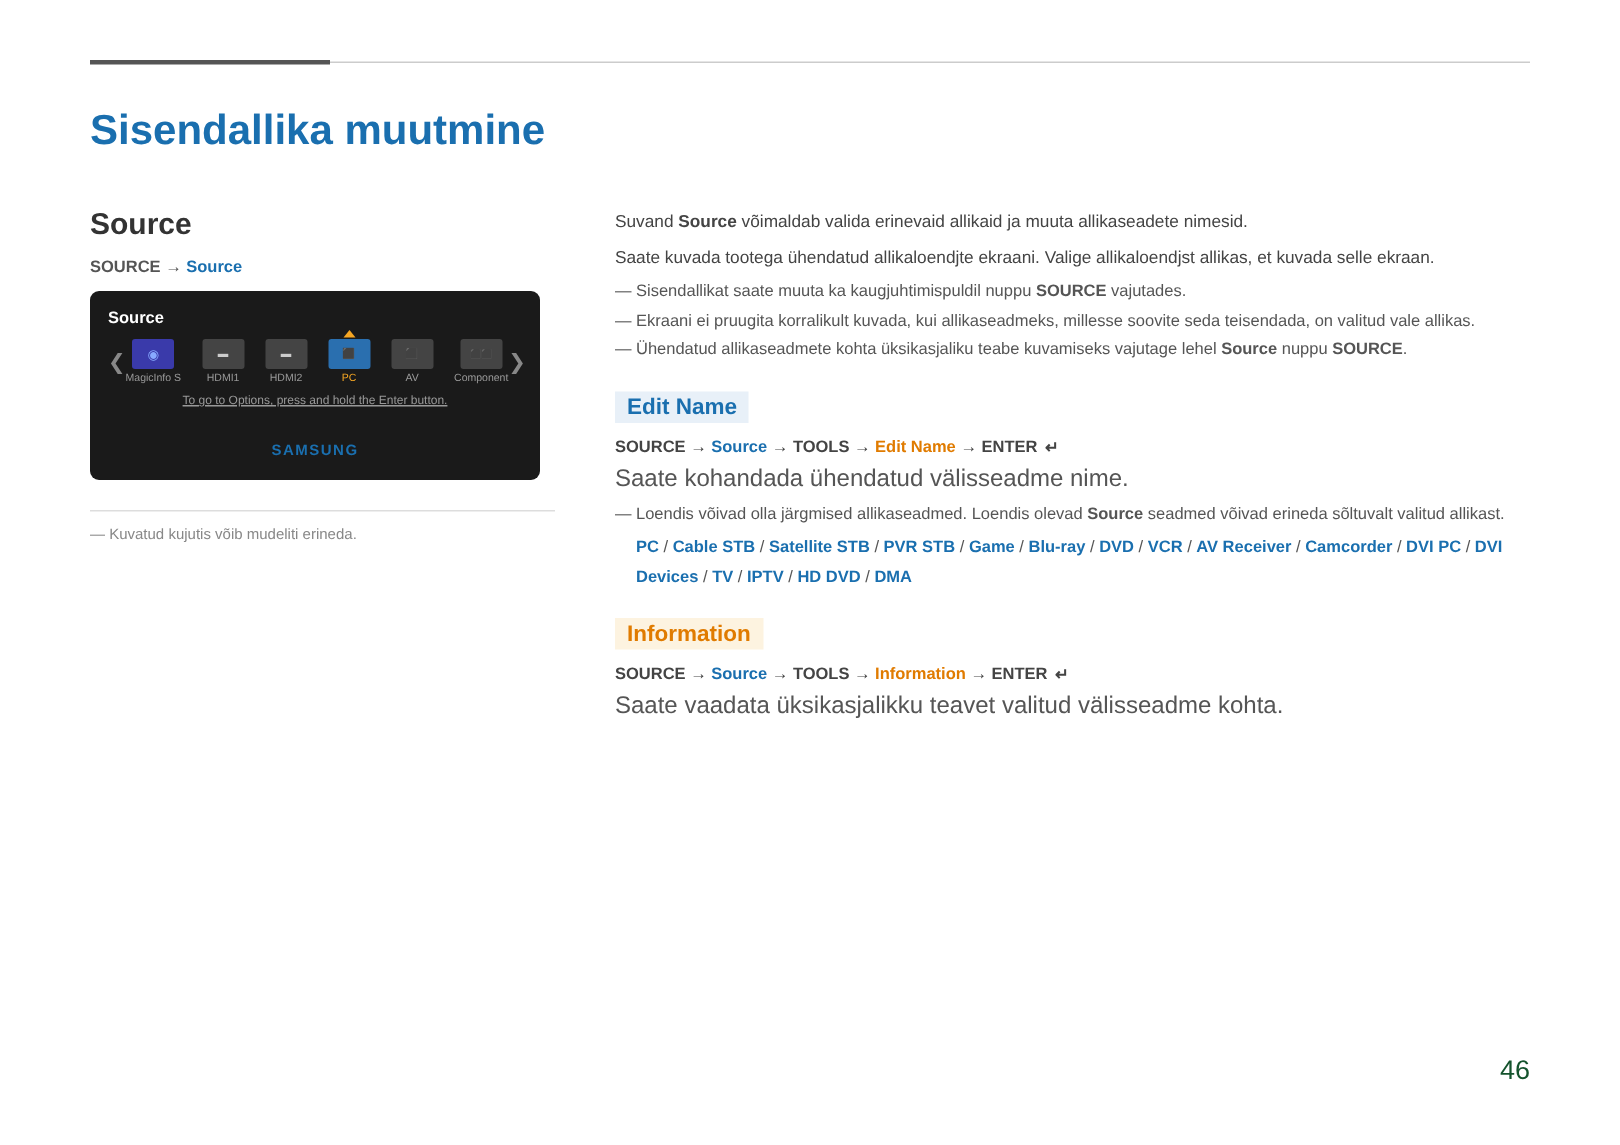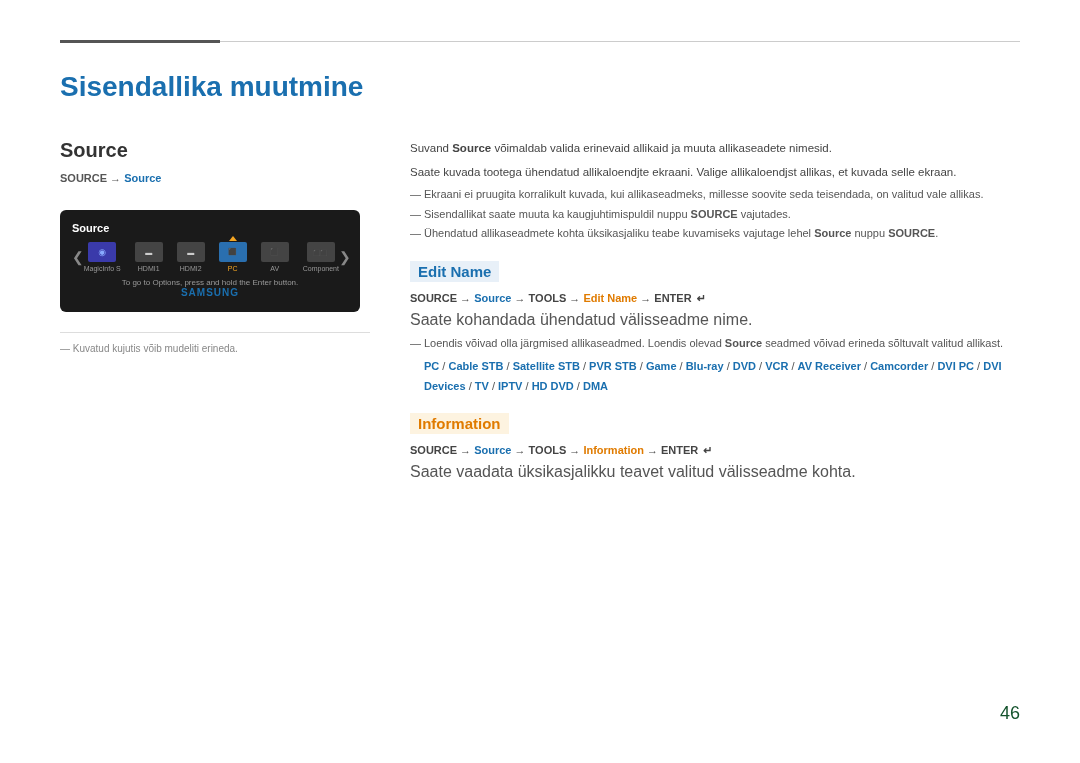--- a/index.html
+++ b/index.html
@@ -61,21 +61,21 @@
     .section-heading {
       font-size: 20px;
       font-weight: bold;
       color: #333;
       margin-bottom: 10px;
     }
 
     .source-nav {
       font-size: 11px;
       color: #555;
-      margin-bottom: 26px;
+      margin-bottom: 10px;
     }
     .source-nav .nav-highlight {
       color: #1a6faf;
       font-weight: bold;
     }
     .source-nav .nav-bold {
       font-weight: bold;
     }
 
     
@@ -160,21 +160,22 @@
       font-size: 7px;
       text-align: center;
       white-space: nowrap;
     }
 
     .tv-hint {
       color: #999;
       font-size: 8px;
       text-align: center;
       margin-top: 4px;
-      margin-bottom: 0;
+      margin-bottom: 24px;
+      text-decoration: underline;
     }
 
     .tv-samsung {
       text-align: center;
       font-size: 10px;
       color: #1a6faf;
       font-weight: bold;
       letter-spacing: 1px;
     }
 
@@ -388,24 +389,24 @@
     <div class="right-col">
 
       <p class="intro-text">
         Suvand <strong>Source</strong> võimaldab valida erinevaid allikaid ja muuta allikaseadete nimesid.
       </p>
       <p class="intro-text">
         Saate kuvada tootega ühendatud allikaloendjte ekraani. Valige allikaloendjst allikas, et kuvada selle ekraan.
       </p>
 
       <div class="note-line">
+        Sisendallikat saate muuta ka kaugjuhtimispuldil nuppu <strong>SOURCE</strong> vajutades.
+      </div>
+      <div class="note-line">
         Ekraani ei pruugita korralikult kuvada, kui allikaseadmeks, millesse soovite seda teisendada, on valitud vale allikas.
-      </div>
-      <div class="note-line">
-        Sisendallikat saate muuta ka kaugjuhtimispuldil nuppu <strong>SOURCE</strong> vajutades.
       </div>
       <div class="note-line">
         Ühendatud allikaseadmete kohta üksikasjaliku teabe kuvamiseks vajutage lehel <strong>Source</strong> nuppu <strong>SOURCE</strong>.
       </div>
 
       <div class="subsection">
         <div class="subsection-title">Edit Name</div>
 
         <div class="sub-nav">
           <span>SOURCE → </span><span class="nav-highlight">Source</span><span> → TOOLS → </span><span class="nav-orange">Edit Name</span><span> → ENTER </span><span class="enter-sym">↵</span>

